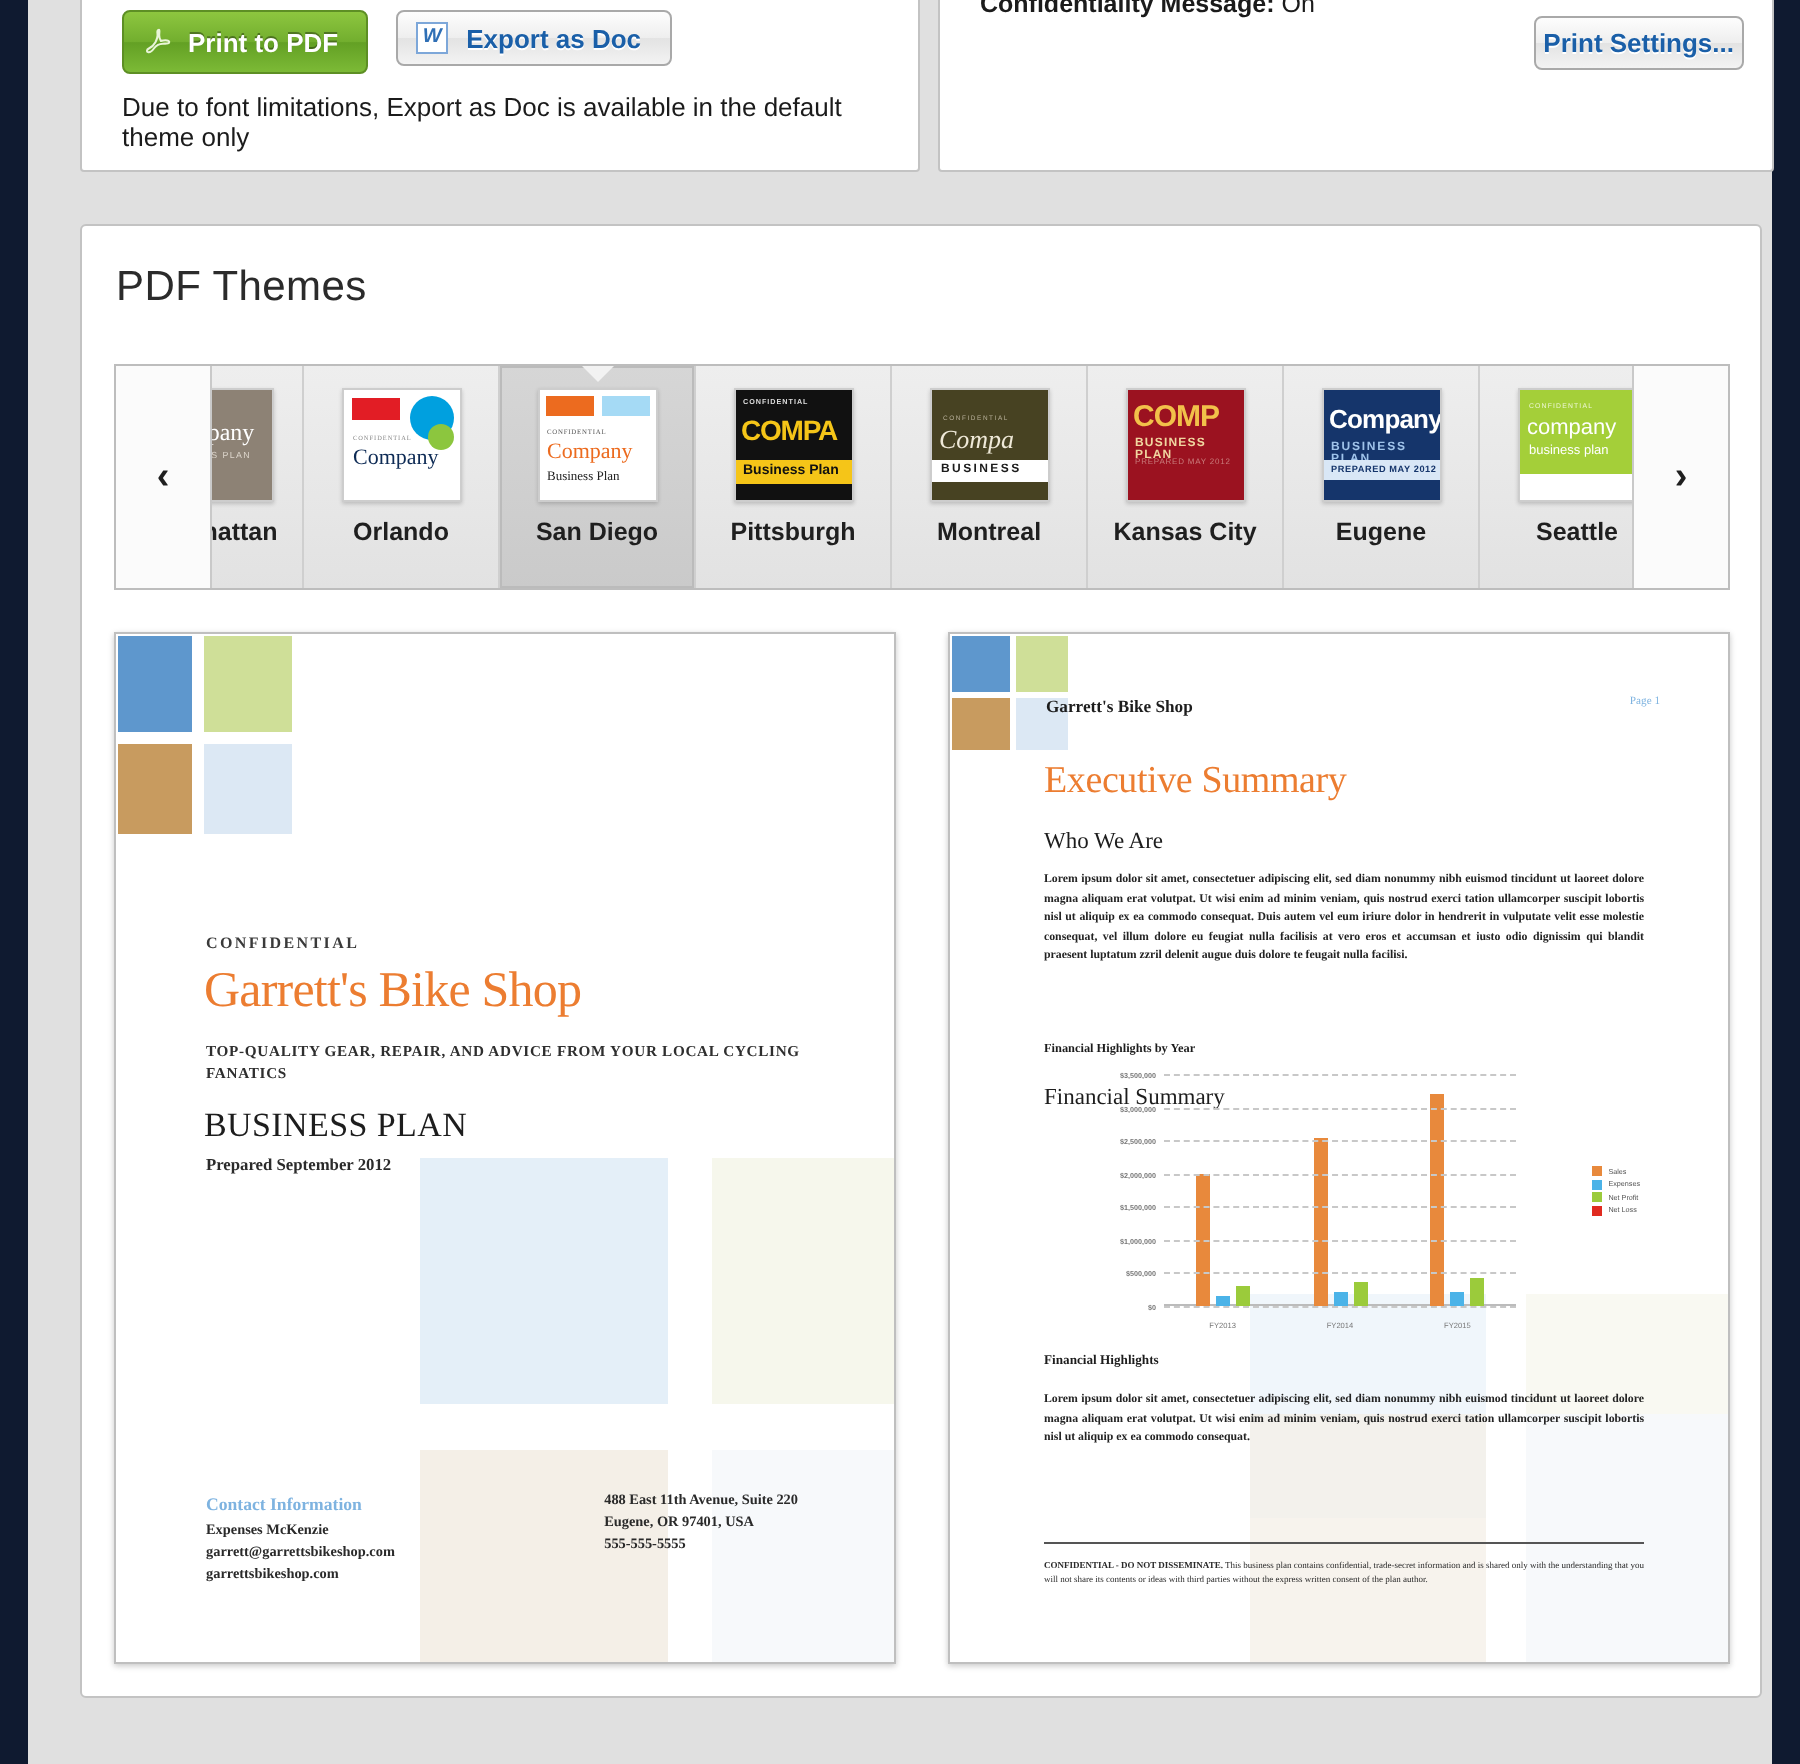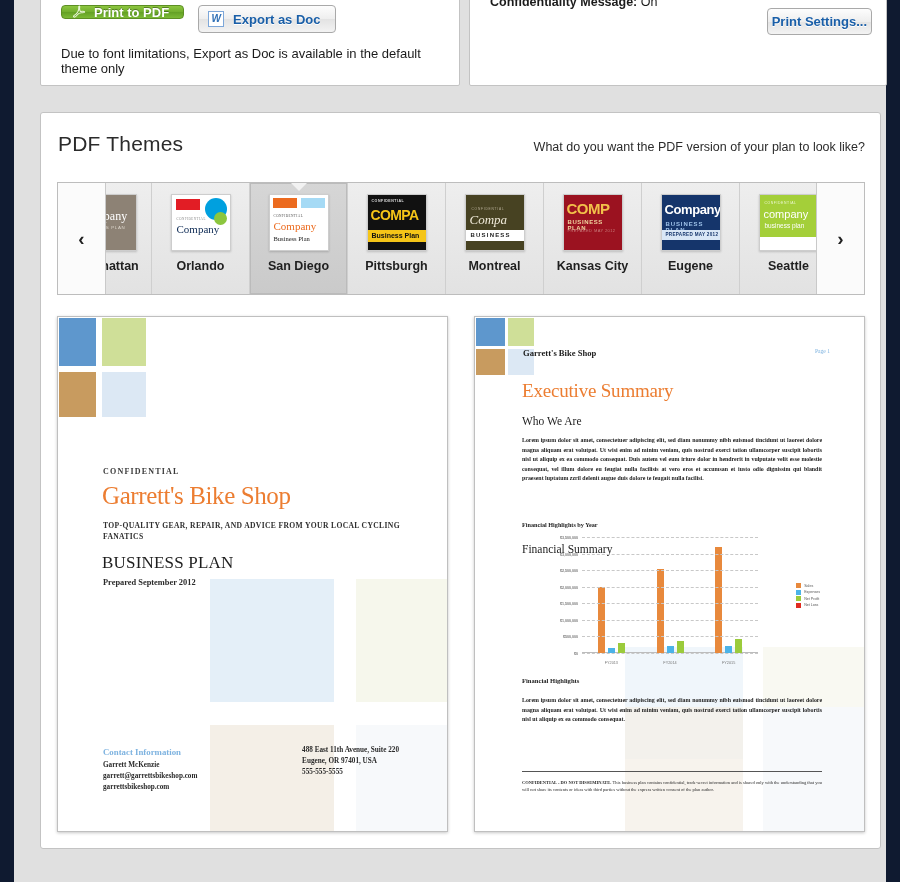--- a/index.html
+++ b/index.html
@@ -23,21 +23,21 @@
     border: 1px solid #c3c3c3;
     border-radius: 2px;
   }
   .panel-left  { left: 20px;  top: 0; width: 420px; height: 94px; }
   .panel-right { left: 449px; top: 0; width: 418px; height: 94px; }
 
   .btn-row { position: absolute; left: 20px; top: 12px; display: flex; gap: 14px; }
 
   .btn-pdf {
     display: inline-flex; align-items: center; gap: 7px;
-    height: 14px; padding: 0 14px 0 10px;
+    height: 32px; padding: 0 14px 0 10px;
     background: linear-gradient(to bottom, #8dc63f 0%, #72ae2e 50%, #63a024 51%, #7cba36 100%);
     border: 1px solid #5d8f24;
     border-radius: 4px;
     color: #ffffff;
     font-size: 13px; font-weight: bold;
     text-shadow: 0 -1px 0 rgba(0,0,0,.35);
     cursor: pointer;
     text-align: center;
   }
   .btn-doc {
@@ -335,21 +335,20 @@
         <span>On</span>
       </div>
       <div class="btn-print-settings">
         <span>Print Settings...</span>
       </div>
     </div>
   </div>
 
   <div class="themes-panel">
     <div class="themes-title">PDF Themes</div>
-    <div class="themes-sub">What do you want the PDF version of your plan to look like?</div>
 
     <div class="carousel">
       <div class="car-arrow left">
         <span>‹</span>
       </div>
 
       <div class="car-track">
 
         <div class="theme-cell clipped">
           <div class="thumb">
@@ -465,21 +464,21 @@
         <div class="blk blk-d"></div>
 
         <div class="cover-conf serif">CONFIDENTIAL</div>
         <div class="cover-title serif">Garrett's Bike Shop</div>
         <div class="cover-tag serif">TOP-QUALITY GEAR, REPAIR, AND ADVICE FROM YOUR LOCAL CYCLING FANATICS</div>
         <div class="cover-bp serif">BUSINESS PLAN</div>
         <div class="cover-prep serif">Prepared September 2012</div>
 
         <div class="contact-h serif">Contact Information</div>
         <div class="contact-b serif">
-          <div>Garrett McKenzie</div>
+          <div>Expenses McKenzie</div>
           <div>garrett@garrettsbikeshop.com</div>
           <div>garrettsbikeshop.com</div>
         </div>
         <div class="contact-r serif">
           <div>488 East 11th Avenue, Suite 220</div>
           <div>Eugene, OR 97401, USA</div>
           <div>555-555-5555</div>
         </div>
       </div>
 

